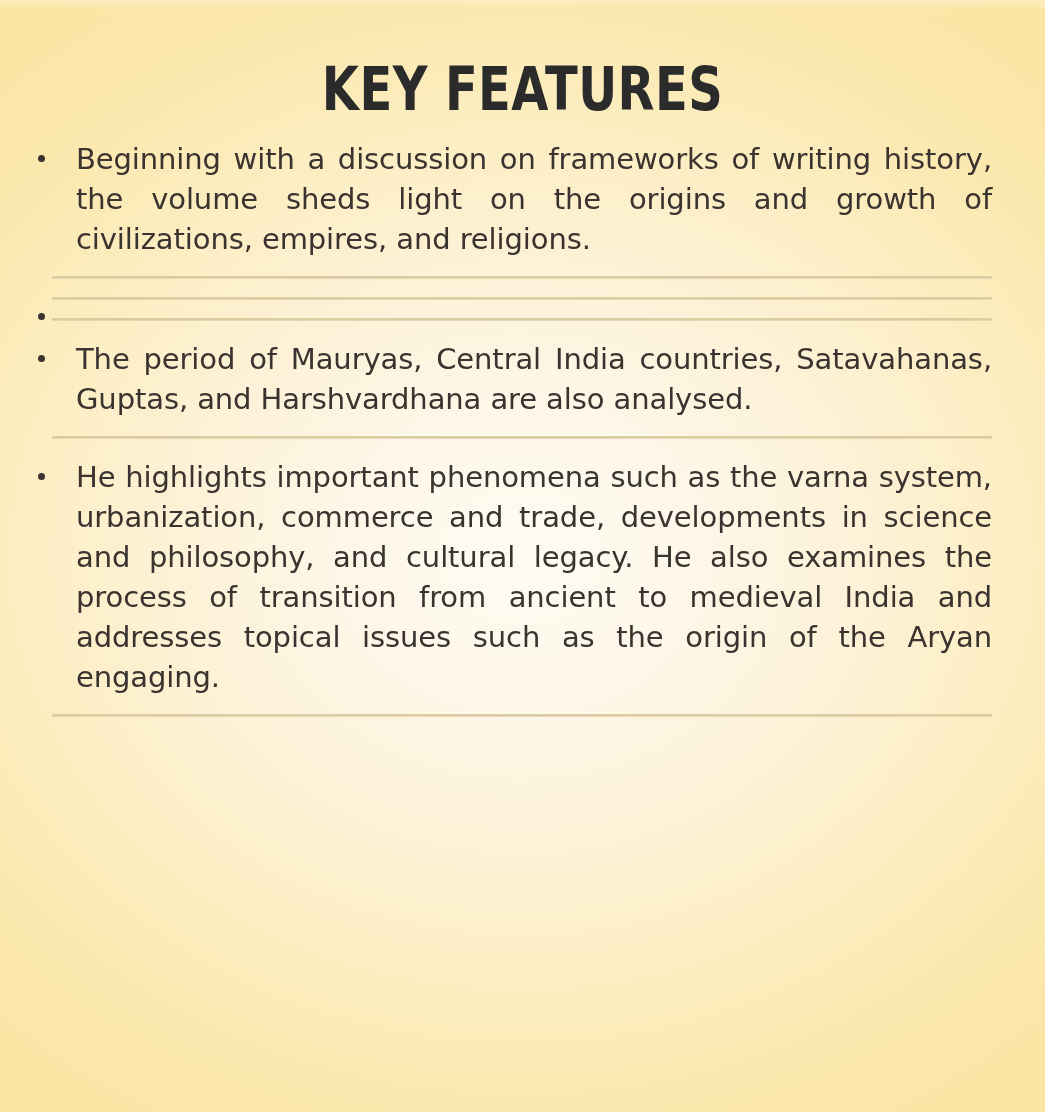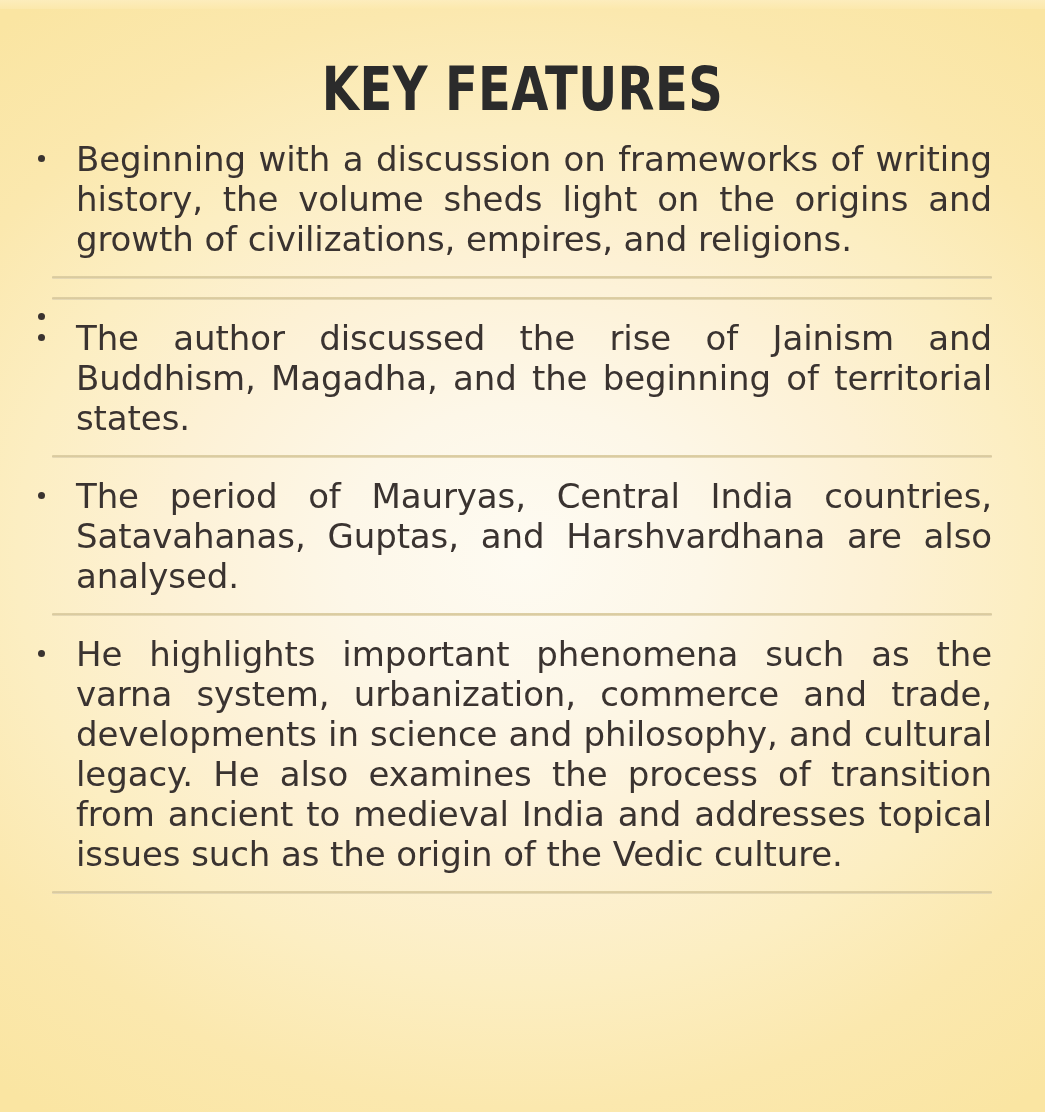--- a/index.html
+++ b/index.html
@@ -85,21 +85,21 @@
     height: 7px;
     border-radius: 50%;
     background: #3a3330;
   }
 
   .feature-text {
     display: block;
     margin: 0;
     color: #3a3330;
     font-family: "DejaVu Sans", "Liberation Sans", sans-serif;
-    font-size: 34px;
+    font-size: 29px;
     line-height: 40px;
     text-align: justify;
     text-justify: inter-word;
     letter-spacing: -0.1px;
     word-spacing: 0px;
     -webkit-hyphens: none;
     hyphens: none;
   }
 
   
@@ -129,36 +129,32 @@
     </li>
 
     <li class="divider"></li>
 
     <li class="feature">
       <span class="bullet-dot"></span>
     </li>
 
     <li class="divider"></li>
 
-    <li class="feature">
-      <span class="bullet-dot"></span>
-      <span class="feature-text">The author discussed the rise of Jainism and Buddhism, Magadha, and the beginning of territorial states.</span>
-    </li>
 
     <li class="divider"></li>
 
     <li class="feature">
       <span class="bullet-dot"></span>
       <span class="feature-text">The period of Mauryas, Central India countries, Satavahanas, Guptas, and Harshvardhana are also analysed.</span>
     </li>
 
     <li class="divider"></li>
 
     <li class="feature">
       <span class="bullet-dot"></span>
-      <span class="feature-text">He highlights important phenomena such as the varna system, urbanization, commerce and trade, developments in science and philosophy, and cultural legacy. He also examines the process of transition from ancient to medieval India and addresses topical issues such as the origin of the Vedic culture.</span>
+      <span class="feature-text">He highlights important phenomena such as the varna system, urbanization, commerce and trade, developments in science and philosophy, and cultural legacy. He also examines the process of transition from ancient to medieval India and addresses topical issues such as the origin of the Aryan engaging.</span>
     </li>
 
     <li class="divider"></li>
 
 
   </ul>
 </div>
 
 </body></html>

